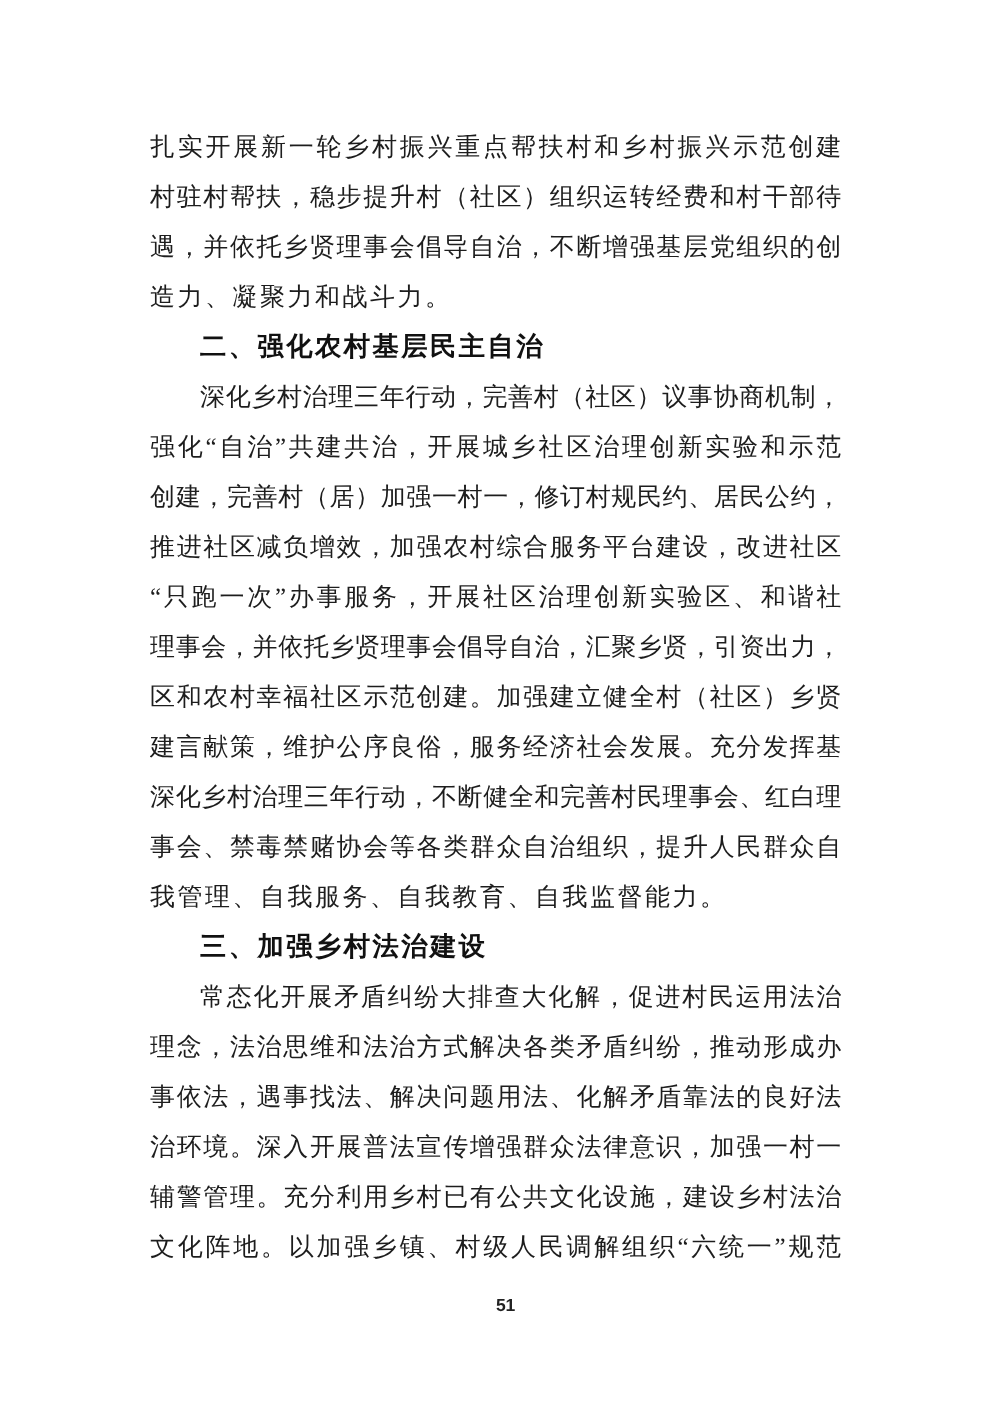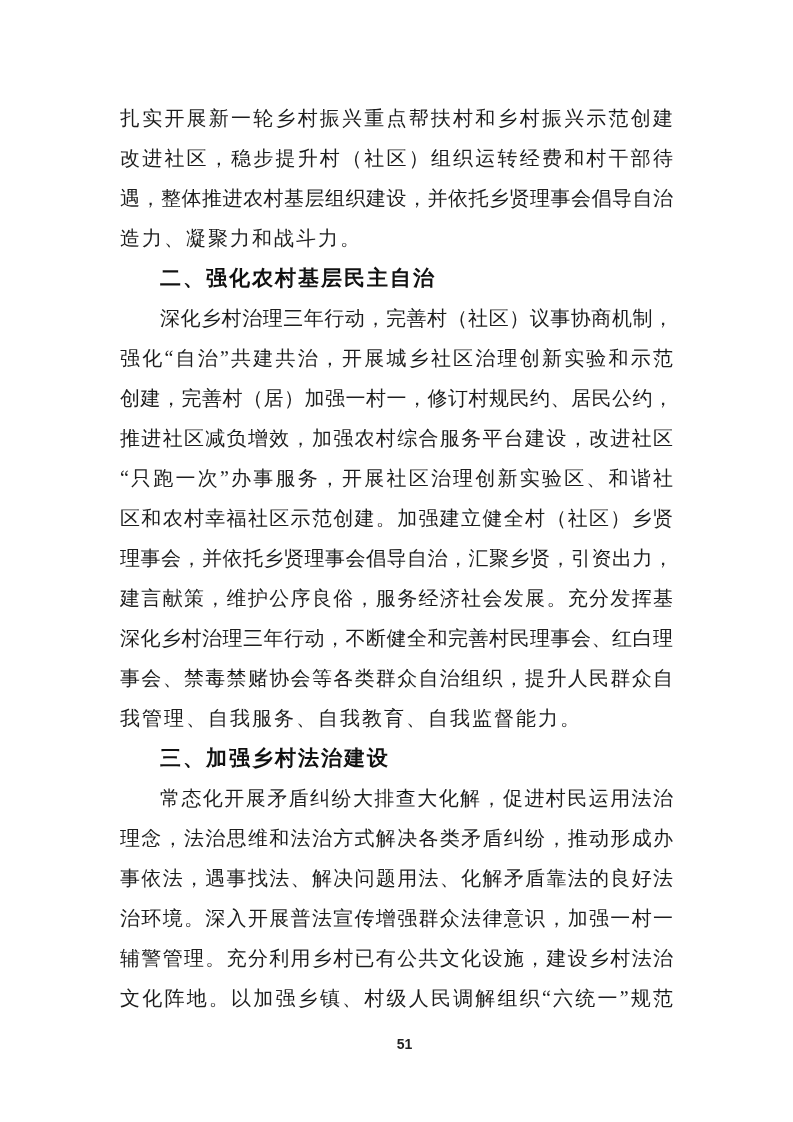--- a/index.html
+++ b/index.html
@@ -63,33 +63,33 @@
     color: #222222;
   }
 </style>
 </head>
 <body>
 
 <div class="page">
   <div class="content">
 
     <div class="ln">扎实开展新一轮乡村振兴重点帮扶村和乡村振兴示范创建</div>
-    <div class="ln">改进社区，稳步提升村（社区）组织运转经费和村干部待</div>
-    <div class="ln">遇，整体推进农村基层组织建设，并依托乡贤理事会倡导自治</div>
+    <div class="ln">村驻村帮扶，稳步提升村（社区）组织运转经费和村干部待</div>
+    <div class="ln">遇，并依托乡贤理事会倡导自治，不断增强基层党组织的创</div>
     <div class="ln ln-last">造力、凝聚力和战斗力。</div>
 
     <div class="heading">二、强化农村基层民主自治</div>
 
     <div class="ln ln-indent">深化乡村治理三年行动，完善村（社区）议事协商机制，</div>
     <div class="ln">强化“自治”共建共治，开展城乡社区治理创新实验和示范</div>
     <div class="ln">创建，完善村（居）加强一村一，修订村规民约、居民公约，</div>
     <div class="ln">推进社区减负增效，加强农村综合服务平台建设，改进社区</div>
     <div class="ln">“只跑一次”办事服务，开展社区治理创新实验区、和谐社</div>
+    <div class="ln">理事会，并依托乡贤理事会倡导自治，汇聚乡贤，引资出力，</div>
     <div class="ln">区和农村幸福社区示范创建。加强建立健全村（社区）乡贤</div>
-    <div class="ln">理事会，并依托乡贤理事会倡导自治，汇聚乡贤，引资出力，</div>
     <div class="ln">建言献策，维护公序良俗，服务经济社会发展。充分发挥基</div>
     <div class="ln">深化乡村治理三年行动，不断健全和完善村民理事会、红白理</div>
     <div class="ln">事会、禁毒禁赌协会等各类群众自治组织，提升人民群众自</div>
     <div class="ln ln-last">我管理、自我服务、自我教育、自我监督能力。</div>
 
     <div class="heading">三、加强乡村法治建设</div>
 
     <div class="ln ln-indent">常态化开展矛盾纠纷大排查大化解，促进村民运用法治</div>
     <div class="ln">理念，法治思维和法治方式解决各类矛盾纠纷，推动形成办</div>
     <div class="ln">事依法，遇事找法、解决问题用法、化解矛盾靠法的良好法</div>

